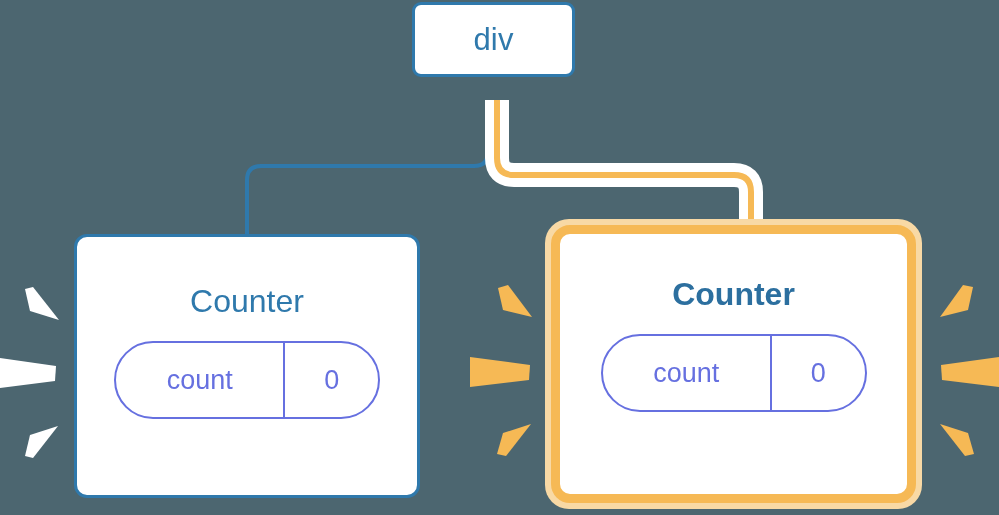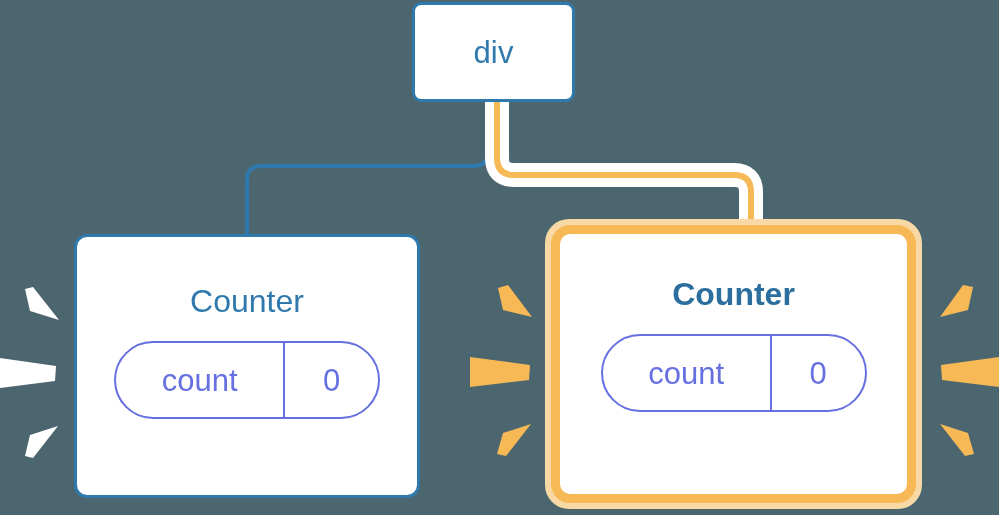--- a/index.html
+++ b/index.html
@@ -42,21 +42,21 @@
     display: flex;
     flex-direction: column;
     align-items: center;
   }
 
   
   #node-div {
     left: 412px;
     top: 2px;
     width: 163px;
-    height: 100px;
+    height: 75px;
     border: 3px solid #2f79ac;
     border-radius: 9px;
     justify-content: center;
   }
   #node-div .node-title {
     font-size: 31px;
     color: #2f79ac;
     letter-spacing: 0.2px;
     line-height: 1;
   }
@@ -117,21 +117,21 @@
     display: flex;
     align-items: stretch;
     background: transparent;
     box-sizing: border-box;
   }
   .pill-key, .pill-val {
     display: flex;
     align-items: center;
     justify-content: center;
     color: #6670e0;
-    font-size: 31px;
+    font-size: 27px;
     line-height: 1;
   }
   .pill-key {
     width: 170px;
   }
   .pill-val {
     width: 94px;
     border-left: 2px solid #6670e0;
   }
   #node-counter-left .pill { width: 266px; }

